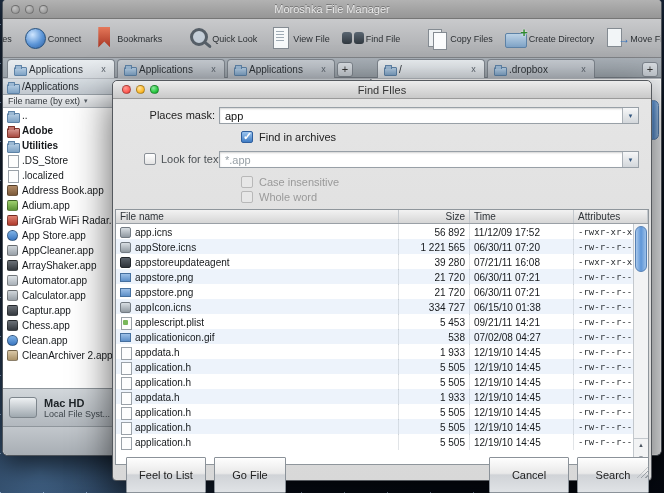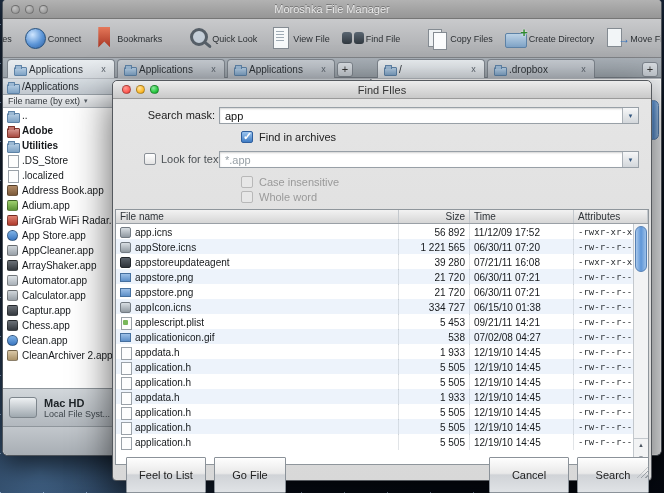--- a/index.html
+++ b/index.html
@@ -369,21 +369,21 @@
   <div class="dialog">
     <div class="dlg-titlebar">
       <div class="dlg-lights">
         <span class="light red"></span>
         <span class="light yellow"></span>
         <span class="light green"></span>
       </div>
       <div class="dlg-title">Find FIles</div>
     </div>
 
-    <div class="fld-label" style="left:8px; top:28px; width:94px; text-align:right;">Search mask:</div>
+    <div class="fld-label" style="left:8px; top:28px; width:94px; text-align:right;">Places mask:</div>
     <div class="combo" style="left:106px; right:12px; top:26px;">
       <span class="val">app</span>
       <span class="arrow">▾</span>
     </div>
 
     <span class="cb checked" style="left:128px; top:50px;"></span>
     <div class="fld-label" style="left:146px; top:50px;">Find in archives</div>
 
     <span class="cb" style="left:31px; top:72px;"></span>
     <div class="fld-label" style="left:48px; top:72px; color:#4c5155;">Look for text</div>

